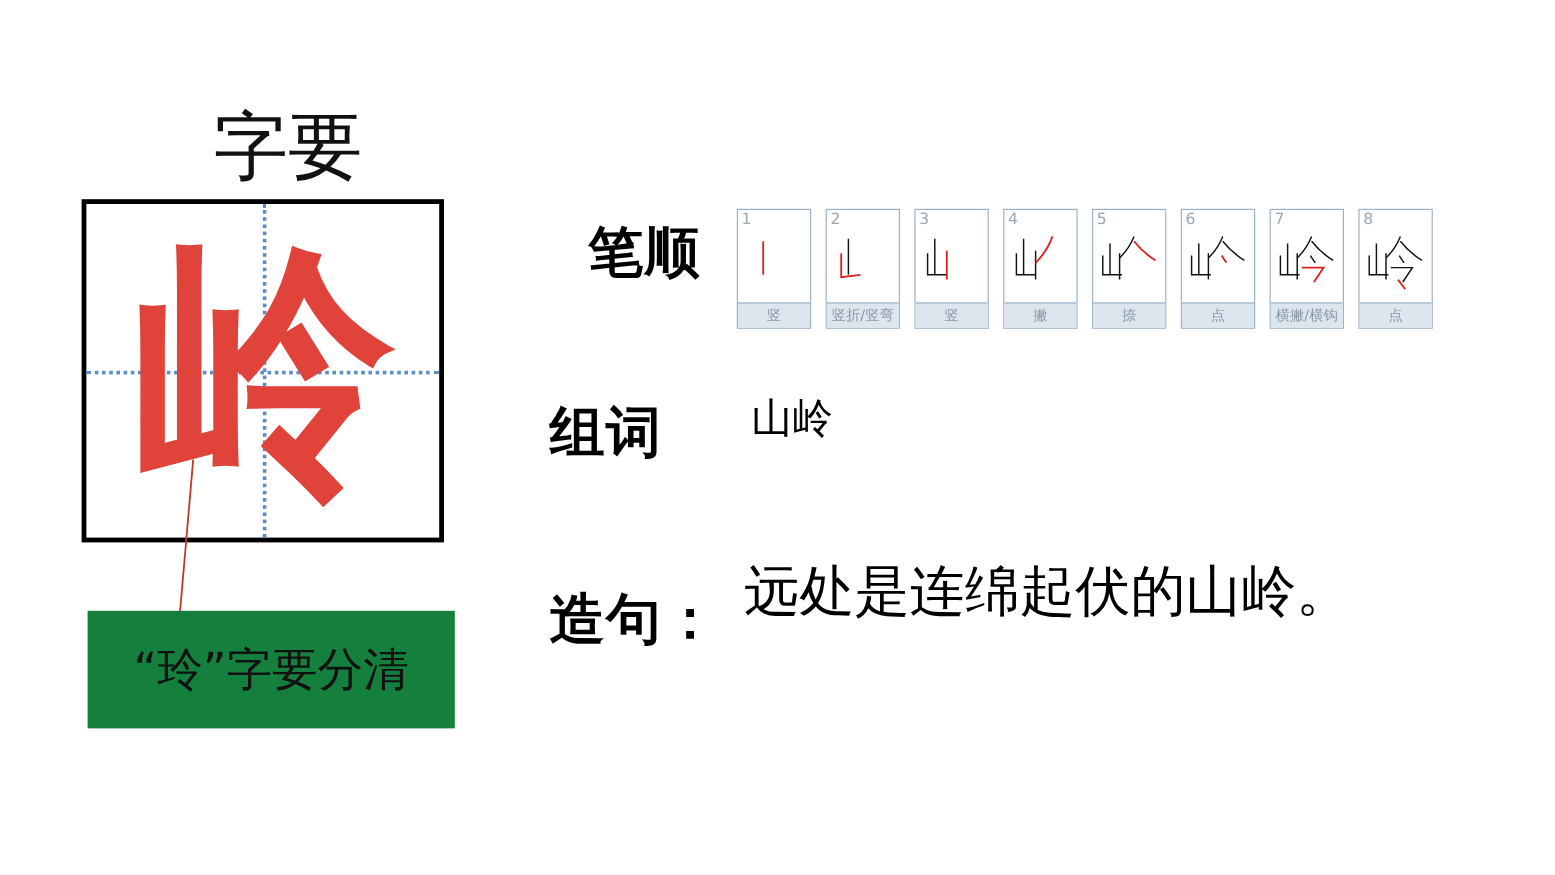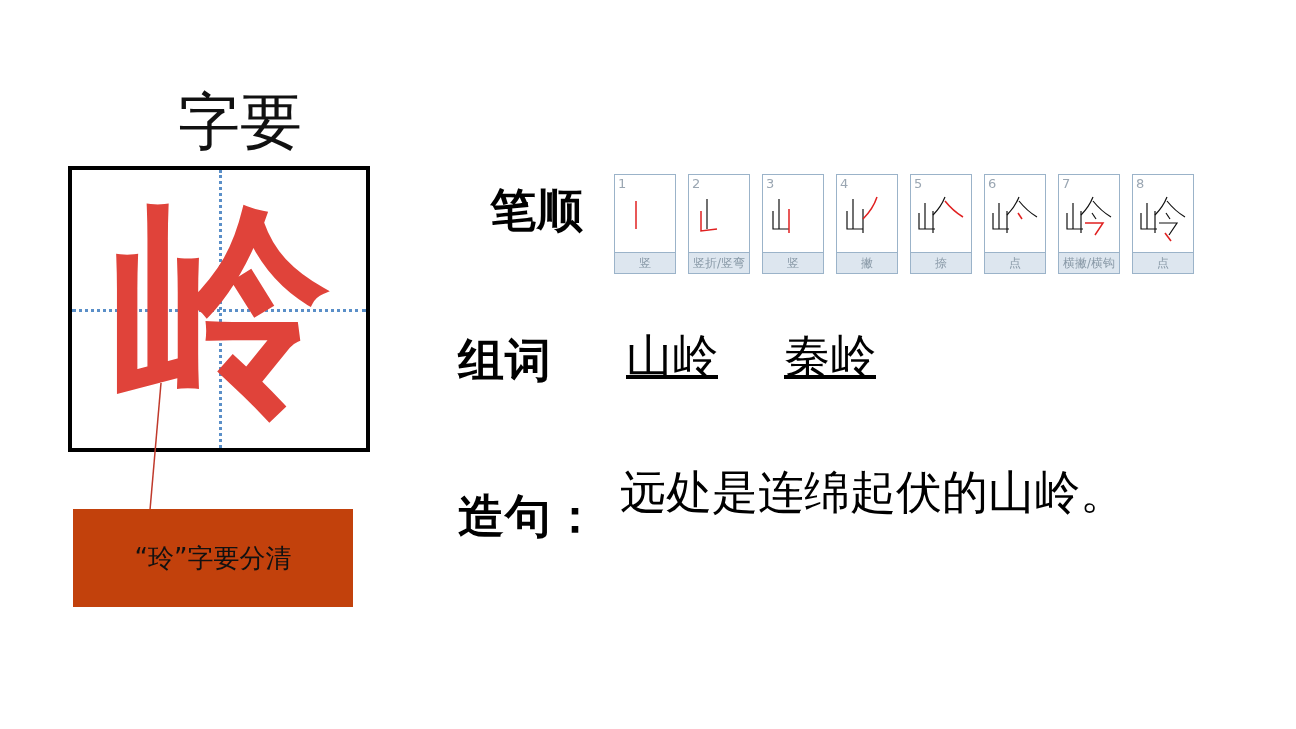--- a/index.html
+++ b/index.html
@@ -26,23 +26,23 @@
   .big-char {
     position: absolute; left: 0; top: 0; width: 294px; height: 278px;
     display: flex; align-items: center; justify-content: center;
     font-size: 220px; line-height: 1; color: #e0433a; font-weight: bold;
     font-family: "DejaVu Serif", serif;
   }
   .callout-line {
     position: absolute; left: 0; top: 0; width: 1296px; height: 729px; pointer-events: none;
   }
   .callout-box {
-    position: absolute; left: 73px; top: 509px; width: 280px; height: 98px;
-    background: #c2410c; display: flex; align-items: center; justify-content: center;
-    font-size: 26px; color: #111;
+    position: absolute; left: 73px; top: 509px; width: 306px; height: 98px;
+    background: #15803d; display: flex; align-items: center; justify-content: center;
+    font-size: 38px; color: #111;
   }
   .row-label {
     position: absolute; left: 458px; font-size: 46px; font-weight: bold; letter-spacing: 1px;
   }
   .strokes {
     position: absolute; left: 614px; top: 174px; display: flex; gap: 12px;
   }
   .stroke-cell {
     width: 62px; height: 100px; border: 1px solid #9bb3c9; background: #fff; position: relative;
     box-sizing: border-box;
@@ -52,21 +52,21 @@
   }
   .stroke-cell .glyph {
     position: absolute; left: 0; top: 14px; width: 60px; height: 62px;
   }
   .stroke-cell .name {
     position: absolute; left: 0; right: 0; bottom: 0; height: 20px; line-height: 20px;
     background: #dde6ef; border-top: 1px solid #9bb3c9; text-align: center;
     font-size: 12px; color: #8a9aa8; white-space: nowrap; overflow: hidden;
   }
   .words {
-    position: absolute; left: 626px; top: 326px; font-size: 46px; display: flex; gap: 66px; text-decoration: underline;
+    position: absolute; left: 626px; top: 326px; font-size: 34px; display: flex; gap: 66px;
   }
   .sentence {
     position: absolute; left: 620px; top: 462px; font-size: 46px; text-align: right;
   }
 </style>
 </head>
 <body>
 
 <div class="pinyin">字要分清</div>
 
@@ -175,17 +175,16 @@
       <polyline points="26,34 44,34 36,46" fill="none" stroke="#111" stroke-width="1.2"></polyline>
       <line x1="32" y1="44" x2="38" y2="52" stroke="#e02020" stroke-width="1.5"></line>
     </svg>
     <div class="name">点</div>
   </div>
 </div>
 
 <div class="row-label" style="top:330px;">组词</div>
 <div class="words">
   <span>山岭</span>
-  <span>秦岭</span>
 </div>
 
 <div class="row-label" style="top:486px;">造句：</div>
 <div class="sentence">远处是连绵起伏的山岭。</div>
 
 </body></html>

